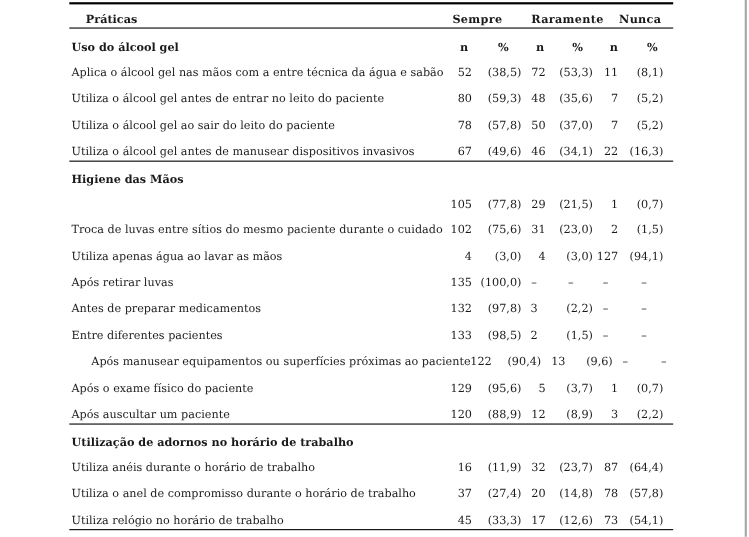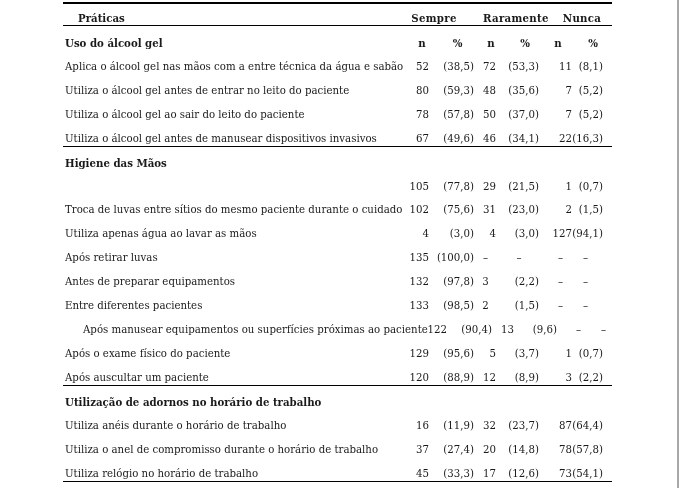--- a/index.html
+++ b/index.html
@@ -10,21 +10,21 @@
   .rule.thick { height:1.5px; }
   .row { position:absolute; left:65px; width:547px; height:16px; font-size:10.2px; line-height:16px; }
   .row .label { position:absolute; left:0; top:0; white-space:nowrap; }
   .row.section .label { font-weight:bold; }
   .row.header .label { font-weight:bold;margin-left:13px; }
   .cell { position:absolute; top:0; white-space:nowrap; text-align:right; }
   .c-sn  { left:337px; width:27px; }
   .c-sp  { left:368px; width:41px; }
   .c-rn  { left:410px; width:21px; }
   .c-rp  { left:434px; width:40px; }
-  .c-nn  { left:484px; width:23px; }
+  .c-nn  { left:474px; width:23px; }
   .c-np  { left:503px; width:35px; }
   .sub { font-weight:bold; text-align:center; }
   .sub.c-sn { left:347px; width:20px; }
   .sub.c-sp { left:380px; width:25px; }
   .sub.c-rn { left:420px; width:12px; }
   .sub.c-rp { left:450px; width:20px; }
   .sub.c-nn { left:487px; width:12px; }
   .sub.c-np { left:518px; width:20px; }
   .grp { position:absolute; top:0; font-weight:bold; text-align:center; letter-spacing:0.3px; }
   .g-s { left:330px; width:78px; }
@@ -128,21 +128,21 @@
   <div class="row" style="top:250px;">
     <span class="label">Após retirar luvas</span>
     <span class="cell c-sn">135</span>
     <span class="cell c-sp">(100,0)</span>
     <span class="cell c-rn" style="text-align:center;">–</span>
     <span class="cell c-rp" style="text-align:center;">–</span>
     <span class="cell c-nn" style="text-align:center;">–</span>
     <span class="cell c-np" style="text-align:center;">–</span>
   </div>
   <div class="row" style="top:274px;">
-    <span class="label">Antes de preparar equipamentos</span>
+    <span class="label">Antes de preparar medicamentos</span>
     <span class="cell c-sn">132</span>
     <span class="cell c-sp">(97,8)</span>
     <span class="cell c-rn" style="text-align:center;">3</span>
     <span class="cell c-rp">(2,2)</span>
     <span class="cell c-nn" style="text-align:center;">–</span>
     <span class="cell c-np" style="text-align:center;">–</span>
   </div>
   <div class="row" style="top:298px;">
     <span class="label">Entre diferentes pacientes</span>
     <span class="cell c-sn">133</span>

